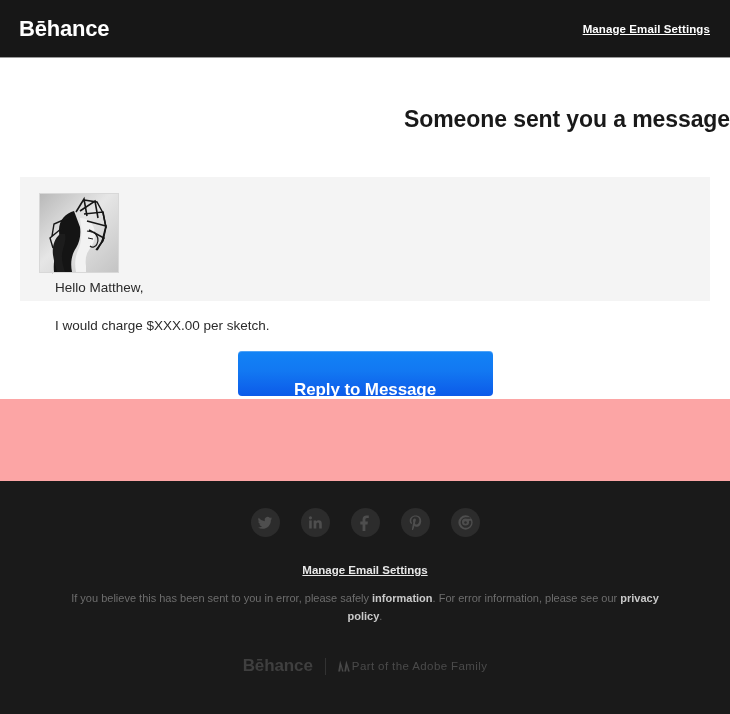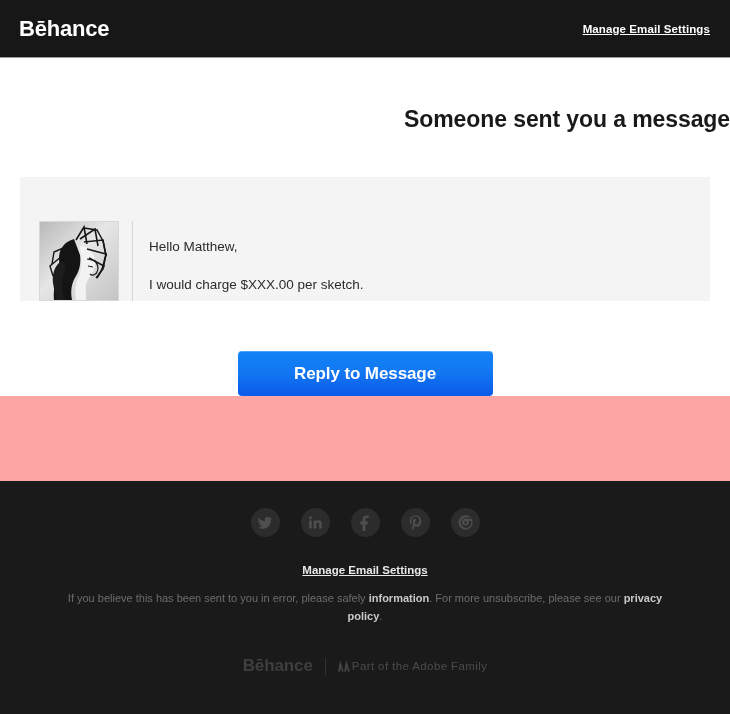--- a/index.html
+++ b/index.html
@@ -61,22 +61,23 @@
     letter-spacing: -0.1px;
     margin: 0;
   }
 
   .message-card {
     margin: 44px 20px 0 20px;
     background: #f4f4f4;
     height: 124px;
     box-sizing: border-box;
     display: flex;
-    align-items: flex-end;
+    align-items: flex-start;
     padding: 16px 0 0 19px;
+    flex-direction: column;
   }
   .avatar {
     width: 80px;
     height: 80px;
     flex: 0 0 80px;
     border: 1px solid #d8d8d8;
     box-sizing: border-box;
     background: #cfcfcf;
     overflow: hidden;
     position: relative;
@@ -114,21 +115,21 @@
     border-radius: 4px;
     background: linear-gradient(to bottom, #1283f5 0%, #1278f2 45%, #0c5ae9 100%);
     color: #ffffff;
     font-size: 17px;
     font-weight: bold;
     text-align: center;
     border: none;
     cursor: pointer;
     letter-spacing: -0.1px;
     font-family: "Liberation Sans", sans-serif;
-    padding: 0;
+    padding: 16px;
     box-shadow: inset 0 1px 0 rgba(255,255,255,0.25);
   }
 
   
   .footer {
     position: absolute;
     left: 0;
     top: 481px;
     width: 730px;
     height: 233px;
@@ -306,21 +307,21 @@
           <path d="M10 1.6a8.4 8.4 0 1 0 0 16.8 8.4 8.4 0 0 0 0-16.8zm0 2.1h5.1a6.4 6.4 0 0 1 1.1 1.9h-4.4a4.2 4.2 0 0 0-1.8-.4 4.2 4.2 0 1 0 0 8.4 4.2 4.2 0 0 0 4.2-4.2c0-.5-.1-1-.25-1.45h2.5a6.3 6.3 0 1 1-6.45-4.25z" fill="#4e4e4e"></path>
           <circle cx="10" cy="10" r="2.6" fill="#4e4e4e"></circle>
           <circle cx="10" cy="10" r="1.5" fill="#2c2c2c"></circle>
         </svg>
       </div>
 
     </div>
 
     <div><span class="footer-link">Manage Email Settings</span></div>
 
-    <div class="footer-note"><span>If you believe this has been sent to you in error, please safely </span><span class="inline-link">information</span><span>. For more unsubscribe, please see our </span><span class="inline-link">privacy policy</span><span>.</span></div>
+    <div class="footer-note"><span>If you believe this has been sent to you in error, please safely </span><span class="inline-link">information</span><span>. For error information, please see our </span><span class="inline-link">privacy policy</span><span>.</span></div>
 
 
     <div class="footer-brandline">
       <div class="footer-brand">Bēhance</div>
       <div class="brand-sep"></div>
       <div class="adobe-family">
         <span class="adobe-mark">
           <svg width="13" height="12" viewBox="0 0 13 12">
             <path d="M0 0.4 L4.3 0.4 L4.3 11.6 L0 11.6 Z" fill="none"></path>
             <path d="M2.1 0.6 L0.2 11.5 L2.1 11.5 L3.0 6.2 L4.0 11.5 L5.6 11.5 Z" fill="#4a4a4a"></path>

